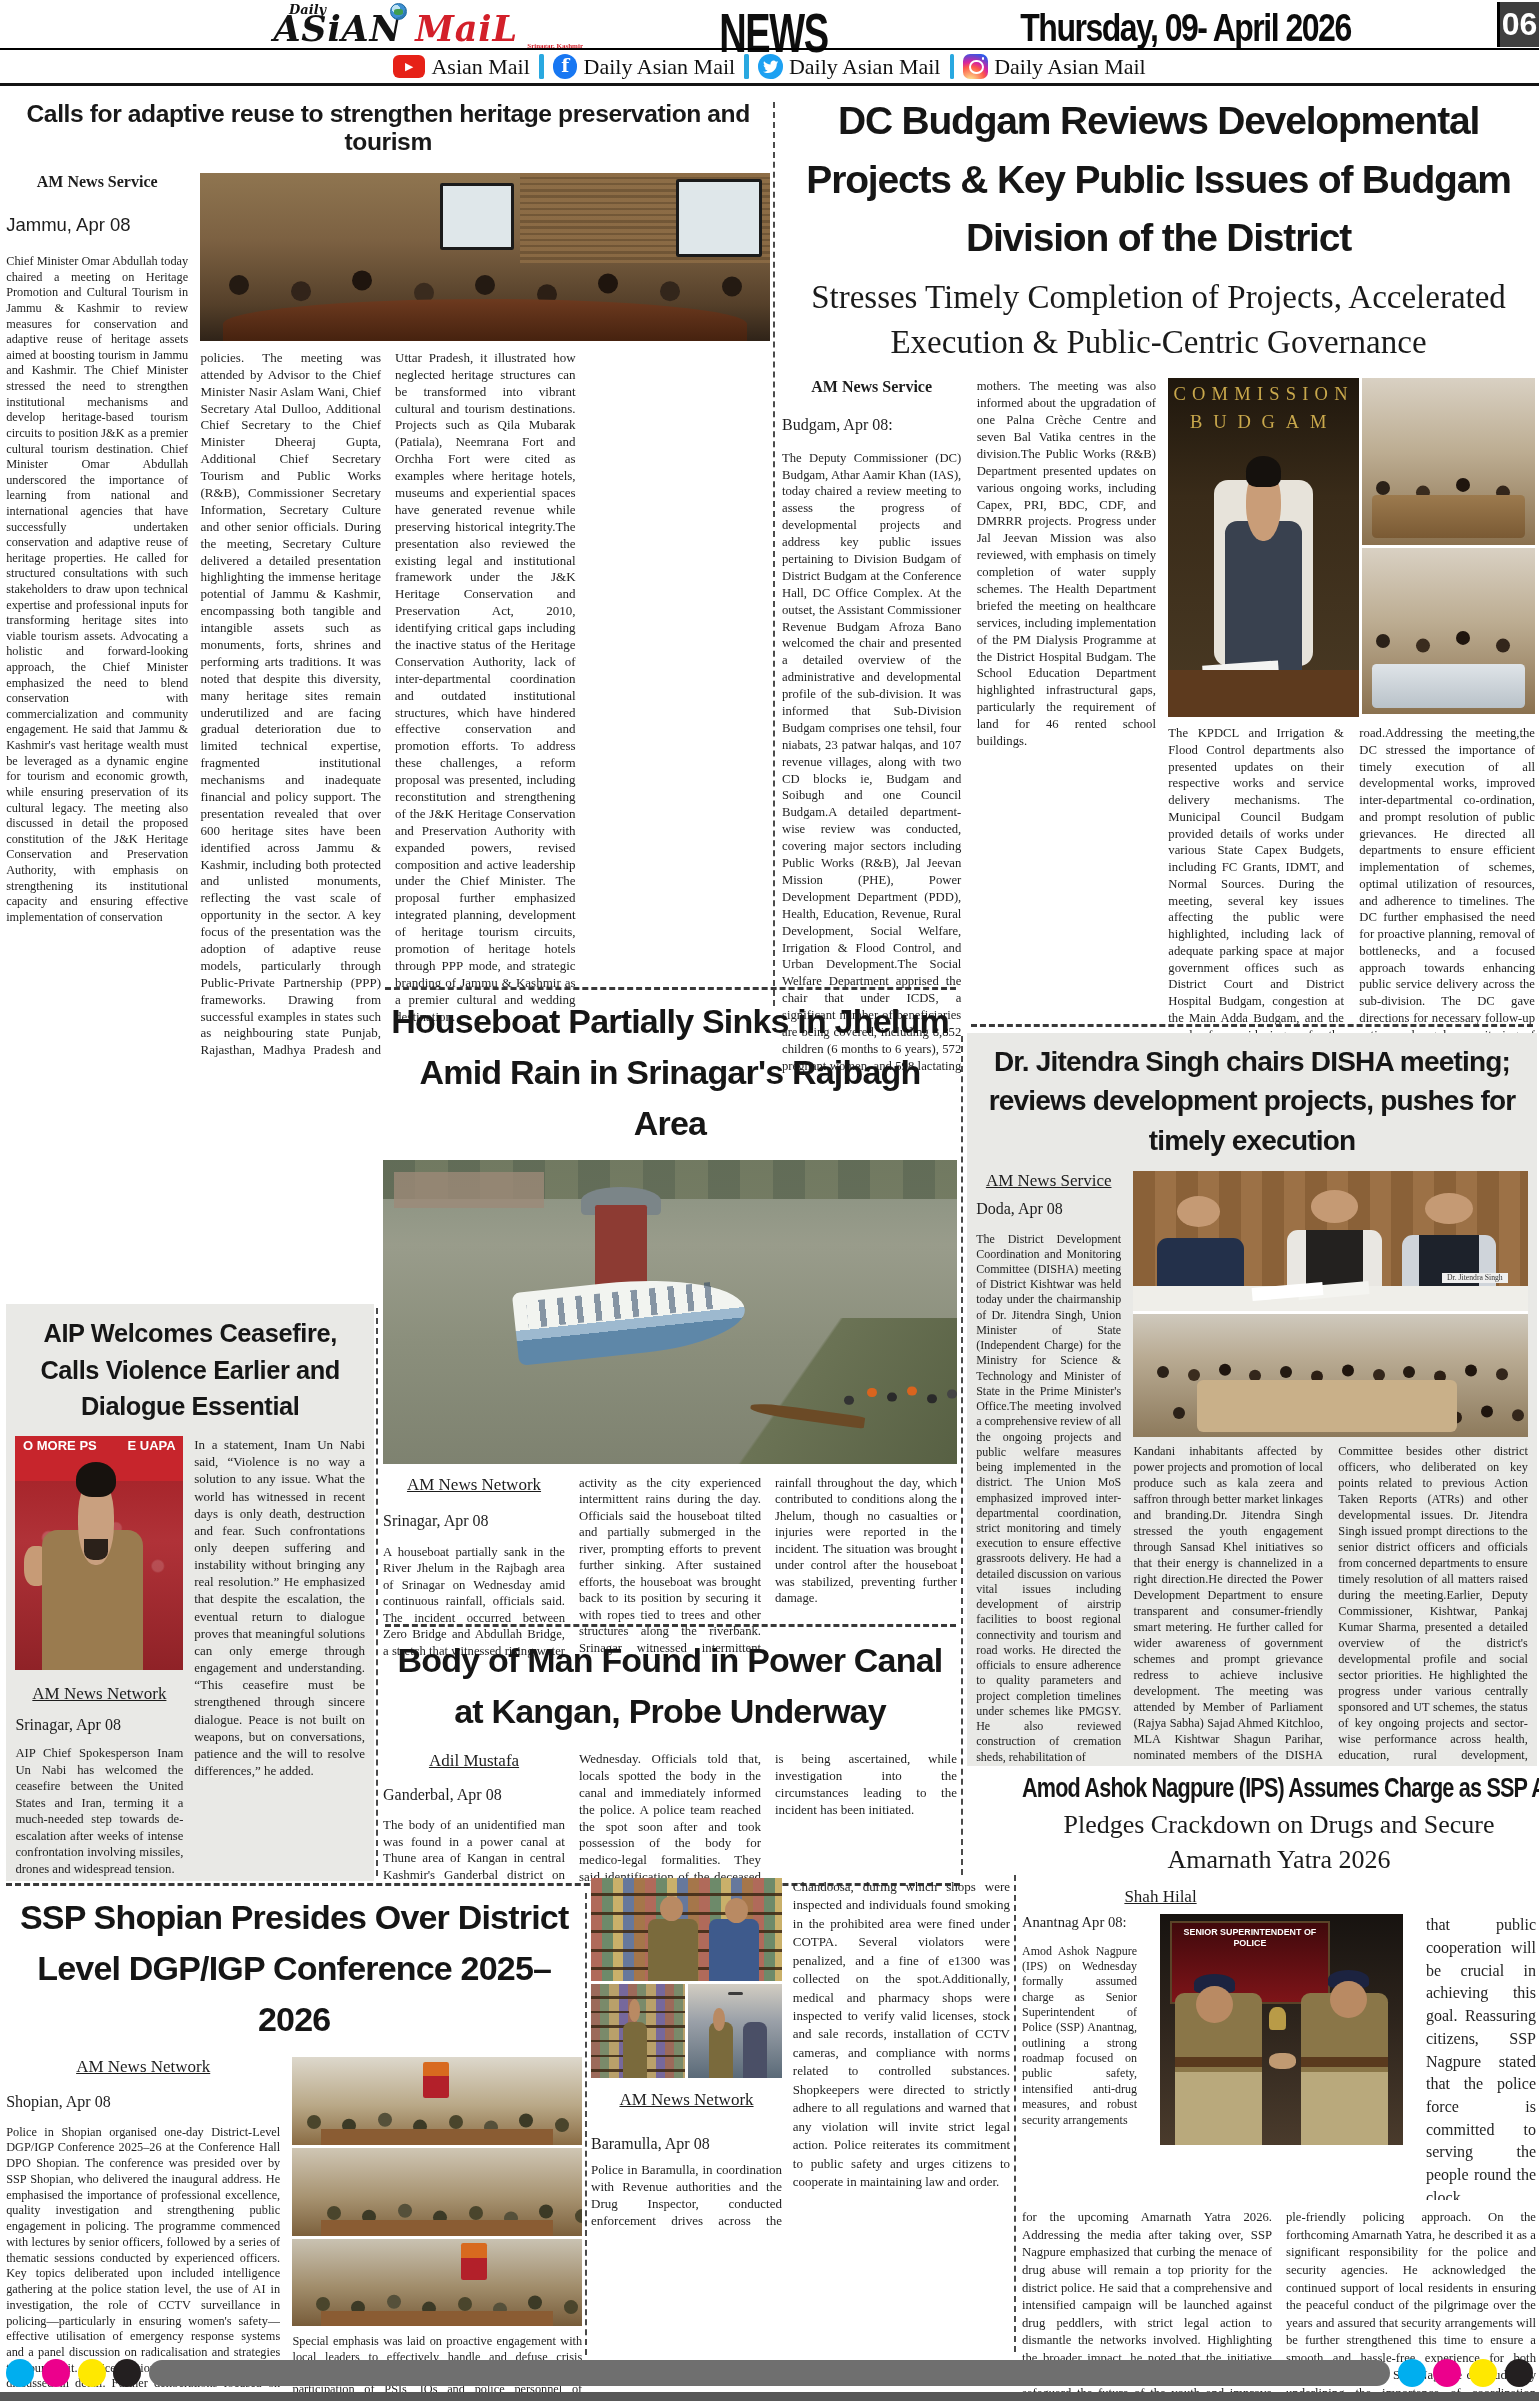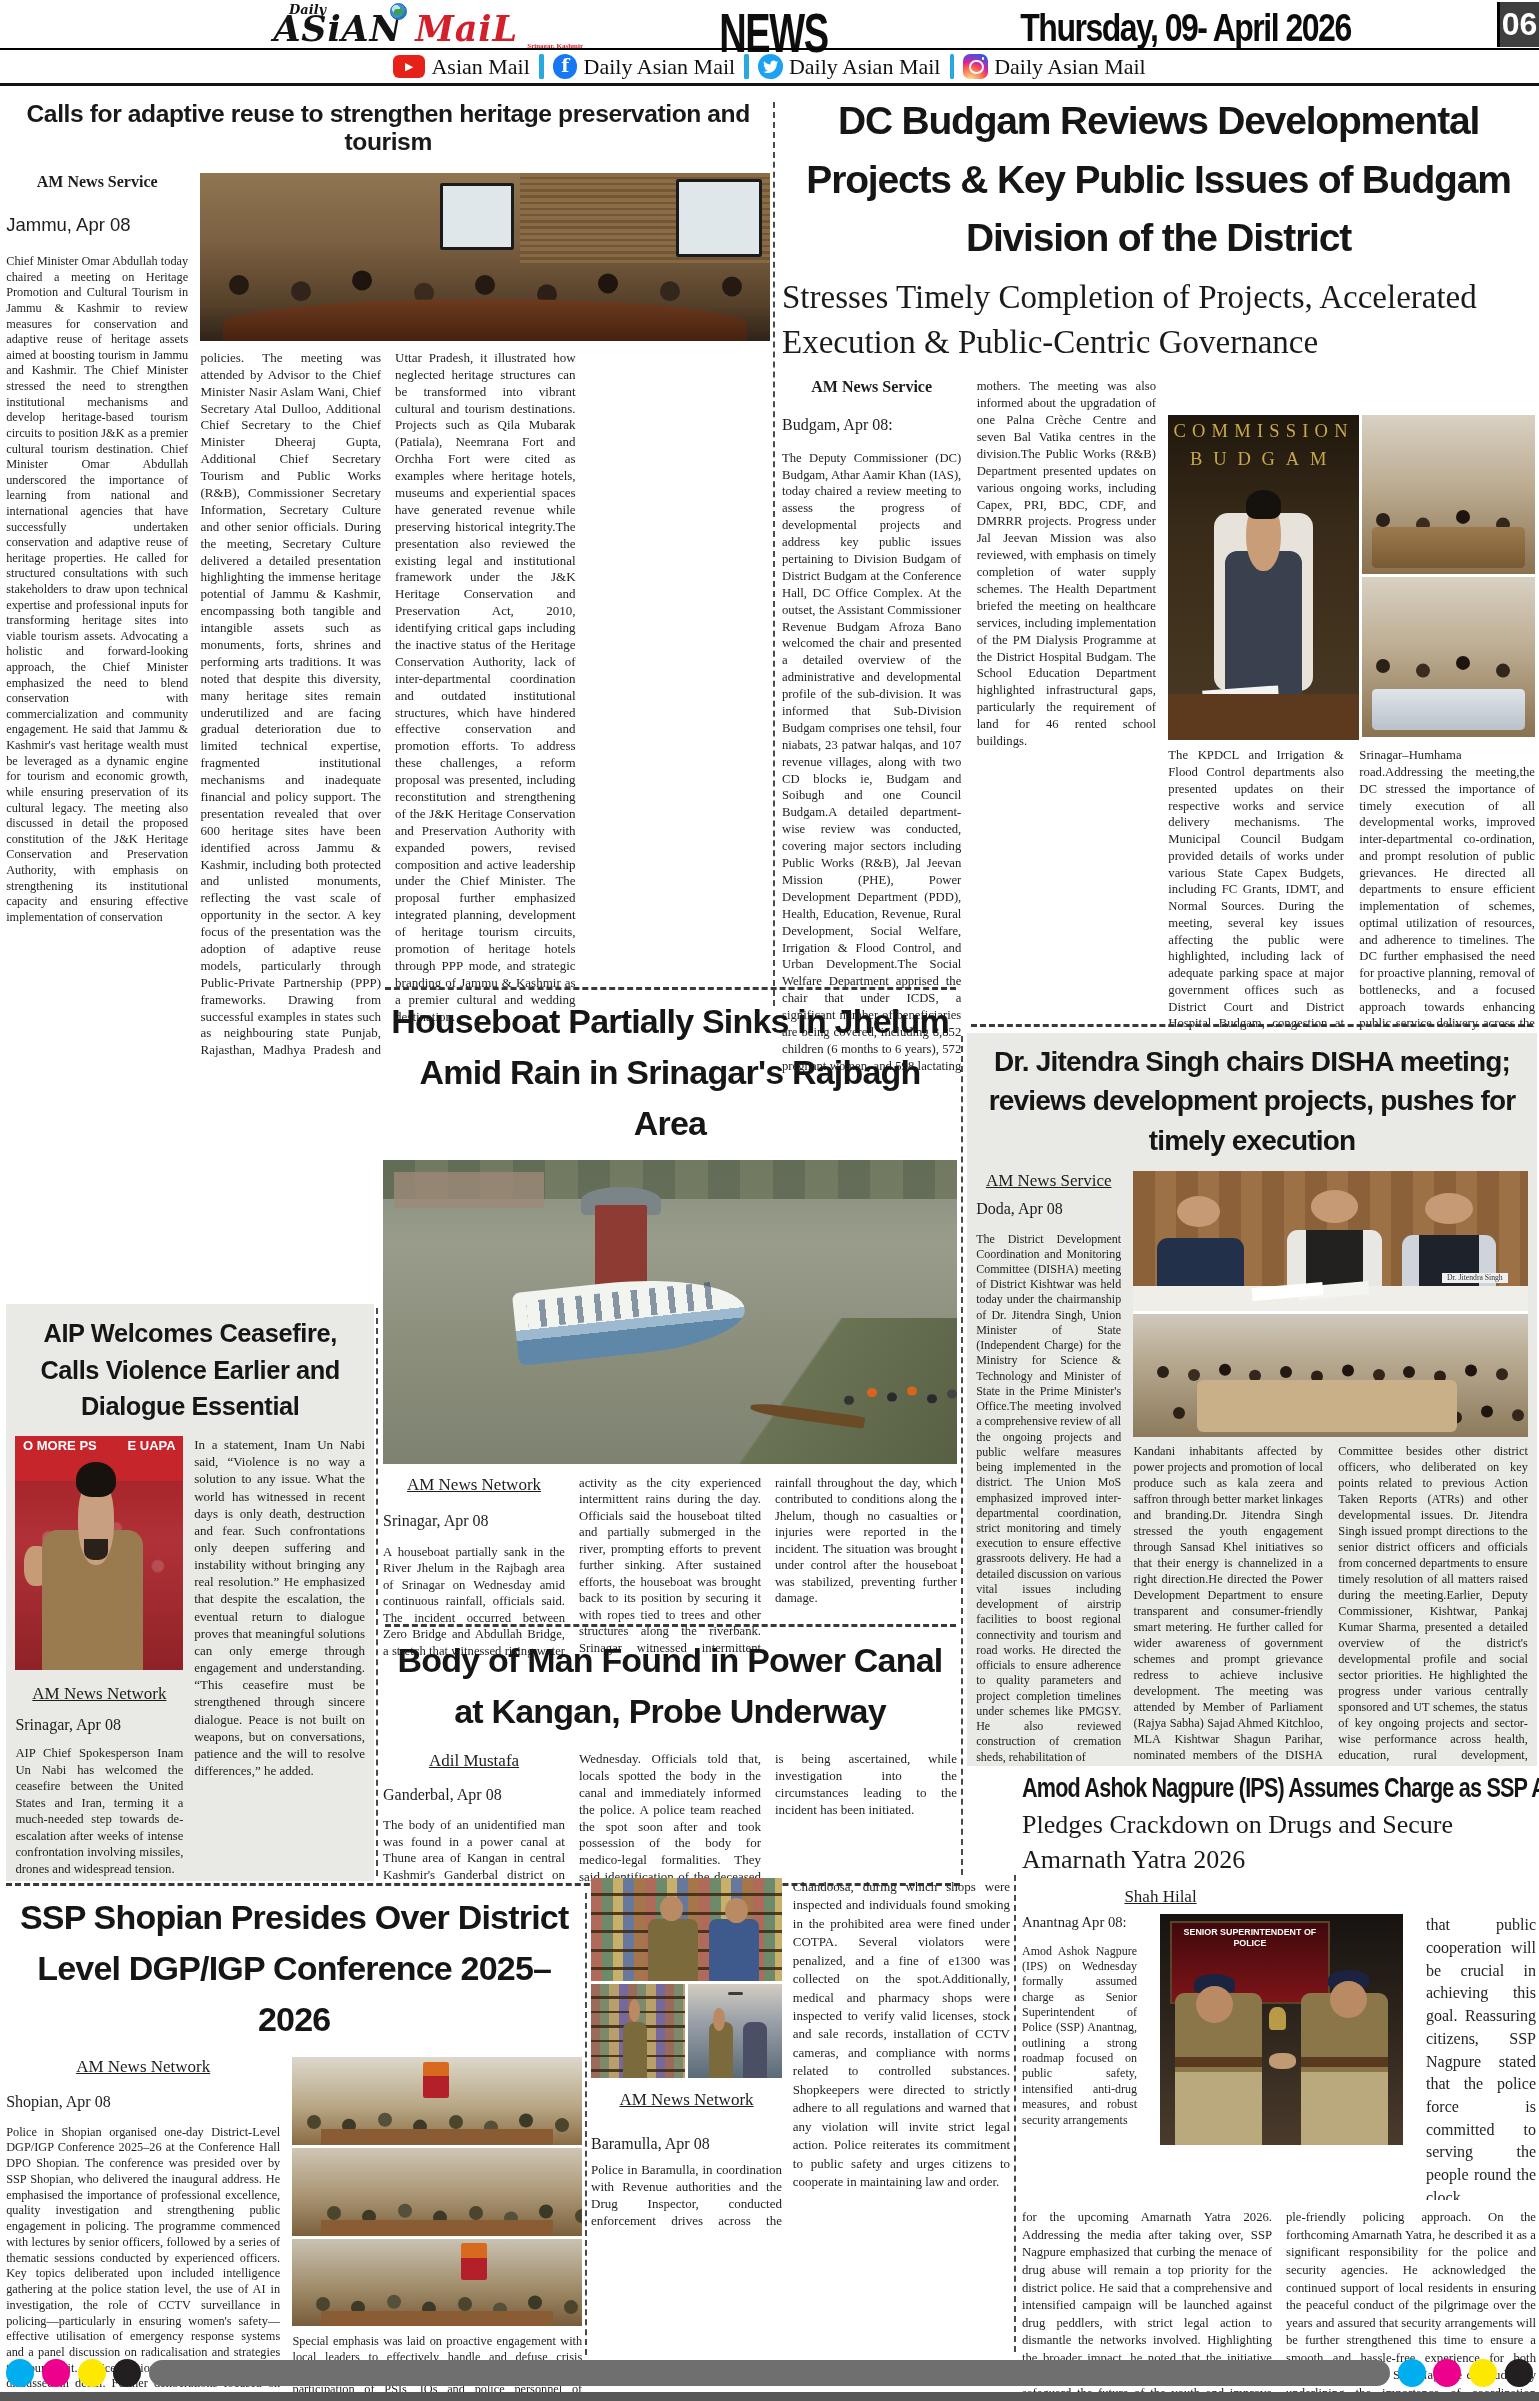--- a/index.html
+++ b/index.html
@@ -42,21 +42,21 @@
   .icon-ig::after { content:""; position:absolute; right:3.8px; top:3.1px; width:2.3px; height:2.3px; background:#fff; border-radius:50%; }
   .soc-sep { width:4.6px; height:24.6px; background:#29a8e0; border-radius:1.5px; }
 
   
   .hl { font-family:"Liberation Sans", sans-serif; font-weight:bold; color:#161616; text-align:center; }
   .hl-xl { font-size:48px; line-height:1.45; letter-spacing:-1.5px; }
   .hl-lg { font-size:39px; line-height:1.5; letter-spacing:-1.2px; }
   .hl-md { font-size:34px; line-height:1.5; letter-spacing:-0.8px; }
   .hl-sm { font-size:25.4px; line-height:1.45; letter-spacing:-0.4px; }
   .sub-bold { font-family:"Liberation Sans", sans-serif; font-weight:bold; font-size:24.6px; text-align:center; letter-spacing:-0.4px; color:#191919; }
-  .sub-serif { font-family:"Liberation Serif", serif; font-size:33px; line-height:1.35; text-align:left; color:#1b1b1b; }
+  .sub-serif { font-family:"Liberation Serif", serif; font-size:33px; line-height:1.35; text-align:center; color:#1b1b1b; }
   .byline { font-size:16px; text-align:center; font-weight:bold; }
   .byline.u { text-decoration:underline; font-weight:normal; font-size:17px; }
   .dateline { font-size:16px; }
   .dateline.sans { font-family:"Liberation Sans", sans-serif; font-size:18.5px; }
   .body { font-size:13px; line-height:1.3; text-align:justify; color:#232323; }
   .body-sm { font-size:12px; line-height:1.27; text-align:justify; color:#232323; }
   .cols2 { columns:2; column-gap:15.4px; column-fill:auto; overflow:hidden; }
   .cols3 { columns:3; column-gap:14px; column-fill:auto; overflow:hidden; }
   .clip { overflow:hidden; }
 
@@ -68,21 +68,21 @@
   
   .photo { position:relative; overflow:hidden; background:#8a8a8a; }
   .heads { position:absolute; width:20px; height:20px; border-radius:50%; background:#241a12; }
 
   #ph-cm { height:168px; background:linear-gradient(180deg,#8f7550 0%,#7c6142 40%,#55402a 78%,#2f2318 100%); }
   .scr { position:absolute; background:#dfe7ea; border:3.8px solid #1b1b1b; border-radius:2.3px; }
   .blinds { position:absolute; left:56%; top:0; width:44%; height:54%; background:repeating-linear-gradient(180deg,#8d6c45 0 3.8px,#6f5434 3.8px 6.2px); opacity:.85; }
   .cm-table { position:absolute; bottom:0; left:4%; width:92%; height:25%; background:linear-gradient(180deg,#6d3a1f,#46220f); border-radius:50% 50% 0 0/60% 60% 0 0; }
   .heads-cm { bottom:27%; left:5%; box-shadow:62px 6.2px 0 #32241a,123px -4.6px 0 #1f150e,185px 7.7px 0 #3a2b1e,246px 0 0 #241a12,308px 9.2px 0 #2c1f15,369px -1.5px 0 #1f150e,431px 6.2px 0 #33261b,493px 1.5px 0 #241a12; }
 
-  #ph-dc { height:339px; display:grid; grid-template-columns:52% 48%; grid-template-rows:1fr 1fr;margin-top:37px; }
+  #ph-dc { height:339px; display:grid; grid-template-columns:52% 48%; grid-template-rows:1fr 1fr; }
   .dc-l { grid-row:1/3; position:relative; background:linear-gradient(180deg,#1f170d 0%,#392b19 35%,#4a3a24 100%); }
   .dc-sign { color:#c9a84c; font-family:"Liberation Serif",serif; letter-spacing:6.2px; font-size:18.5px; text-align:center; margin-top:6.2px; }
   .dc-chair { position:absolute; left:24%; top:30%; width:52%; height:55%; background:#e7e3da; border-radius:14px; }
   .dc-man { position:absolute; left:30%; top:42%; width:40%; height:58%; background:#39414f; border-radius:12.3px 12.3px 0 0; }
   .dc-head { position:absolute; left:41%; top:26%; width:18%; height:22%; background:#c99d78; border-radius:48%; }
   .dc-hair { position:absolute; left:41%; top:23%; width:18%; height:9%; background:#15110d; border-radius:50% 50% 30% 30%; }
   .dc-desk { position:absolute; bottom:0; left:0; width:100%; height:14%; background:#5d3a1e; }
   .dc-paper { position:absolute; bottom:8%; left:18%; width:40%; height:8%; background:#f4f4f2; transform:rotate(-4deg); }
   .dc-r { position:relative; border-left:3.1px solid #fff; border-bottom:3.1px solid #fff; background:linear-gradient(180deg,#d9d1c3 0%,#bcac91 45%,#8a714f 100%); }
   .heads-dcr { bottom:30%; left:8%; width:14px; height:14px; background:#2b2118; box-shadow:40px 4.6px 0 #3a2c1e,80px -3.1px 0 #1f150e,120px 4.6px 0 #33261b,160px 0 0 #241a12,200px 6.2px 0 #2c1f15,240px -1.5px 0 #1f150e,280px 3.1px 0 #33261b; }

